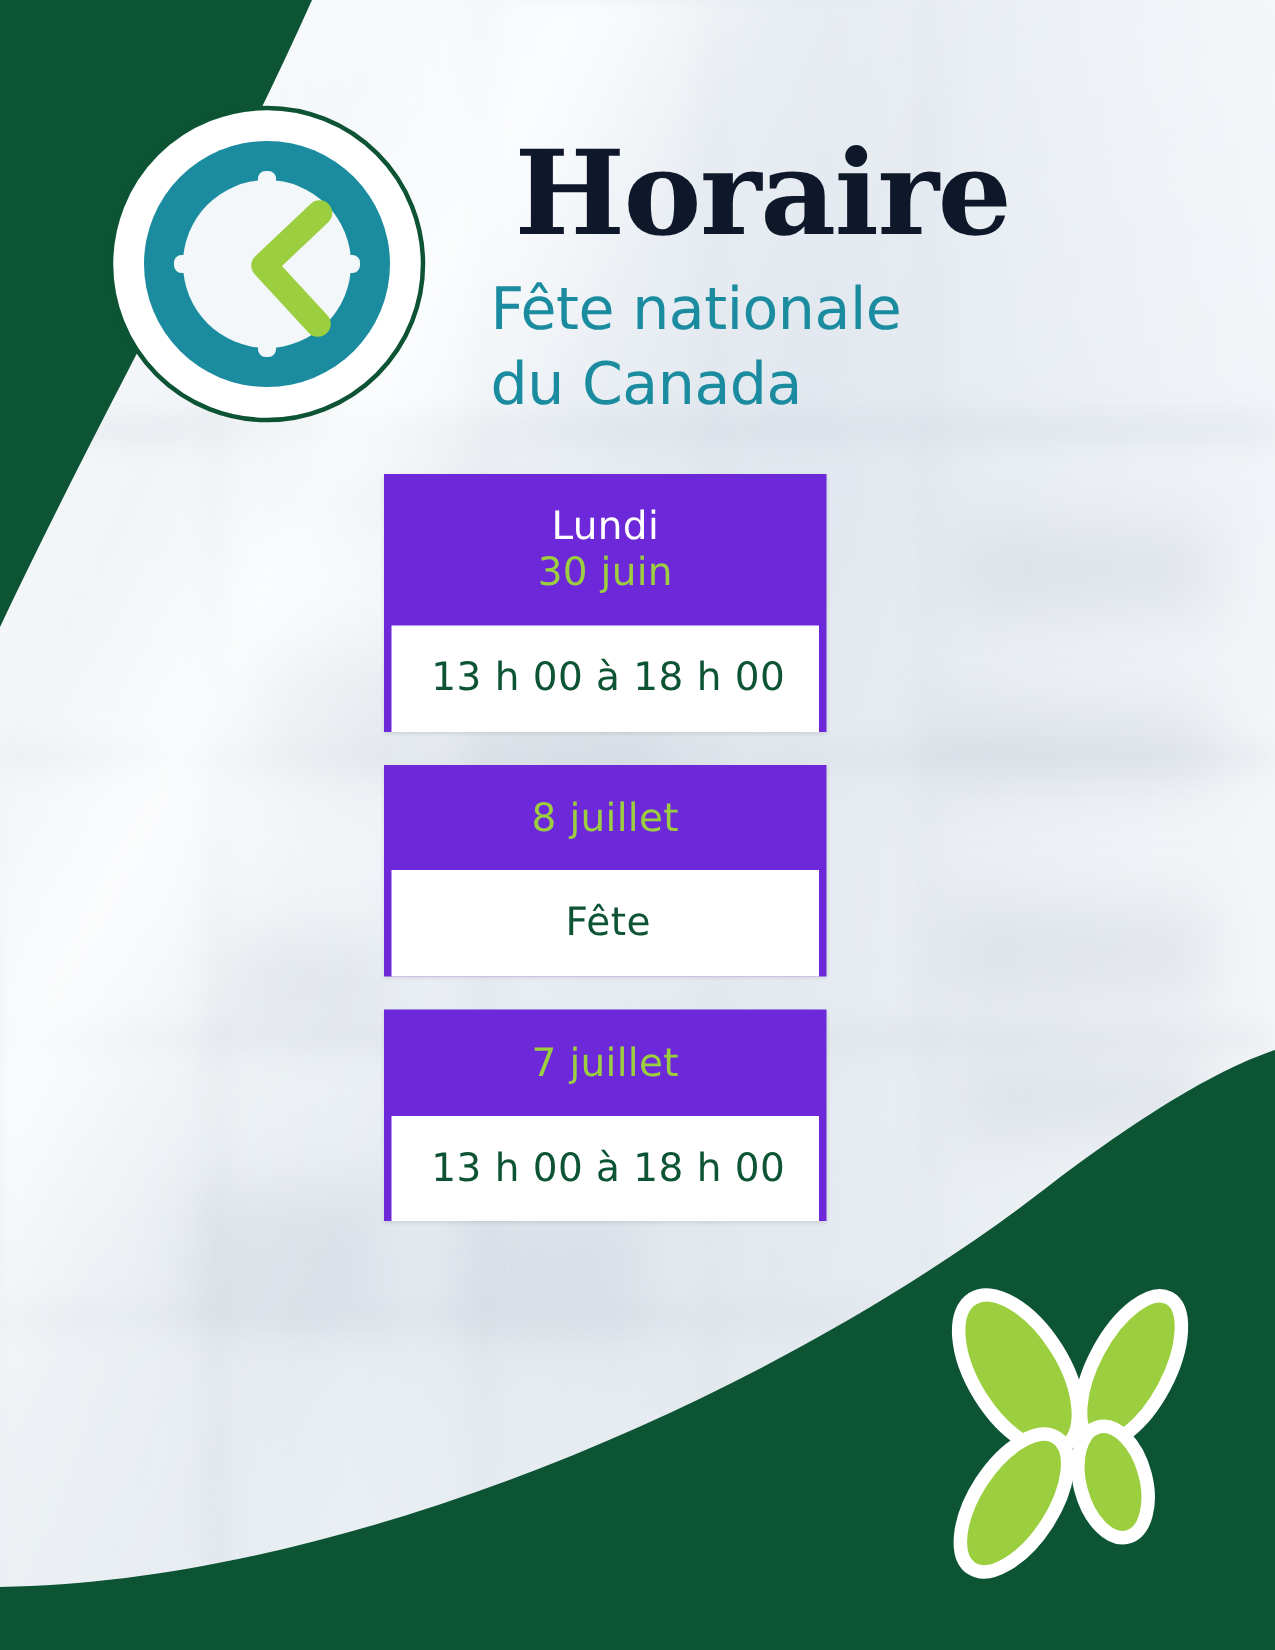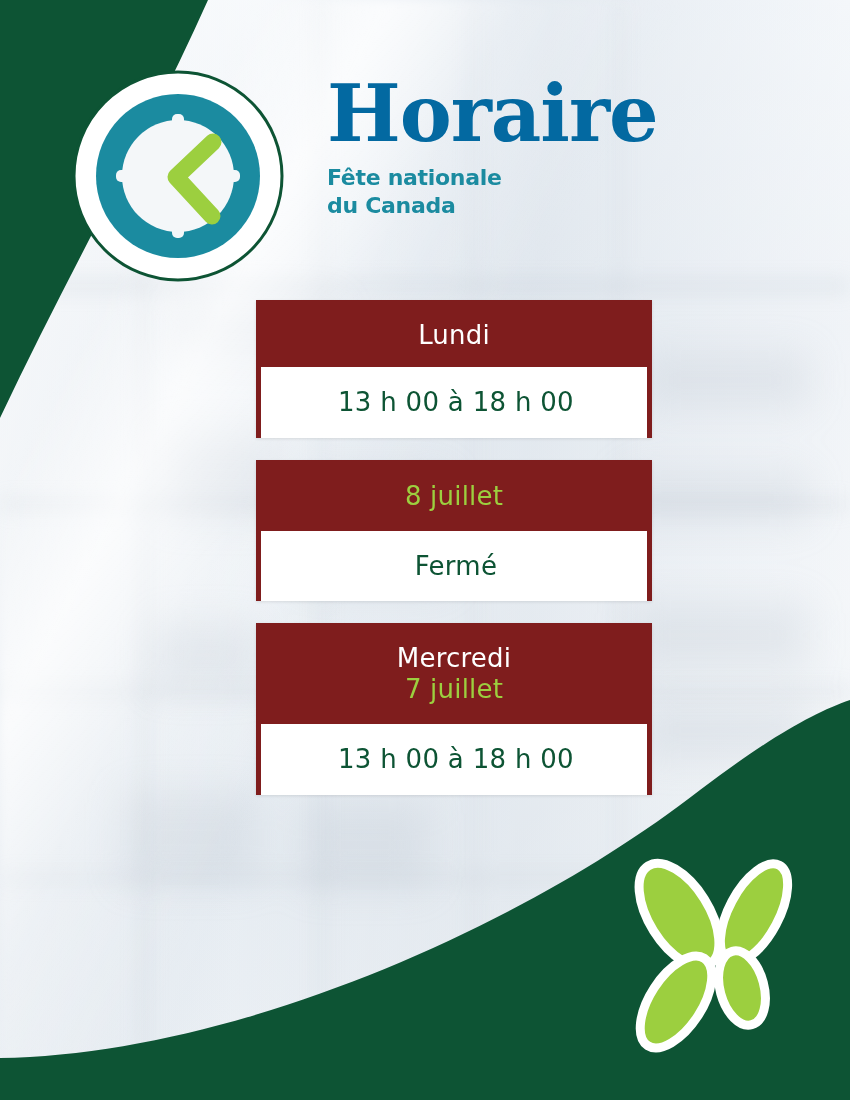--- a/index.html
+++ b/index.html
@@ -82,51 +82,52 @@
   .clock svg { display: block; width: 212px; height: 212px; }
 
   
   .header-text {
     position: absolute;
     left: 327px;
     top: 78px;
     width: 430px;
   }
   .title {
-    margin: 0;
+    margin: 16px;
     font-family: "DejaVu Serif", "Liberation Serif", serif;
     font-weight: bold;
     font-size: 78px;
     line-height: 0.92;
     letter-spacing: -1px;
-    color: #0369a1;
+    color: #0f172a;
   }
   .subtitle {
     margin: 14px 0 0 0;
     font-family: "DejaVu Sans", "Liberation Sans", sans-serif;
-    font-weight: bold;
-    font-size: 22px;
+    font-weight: normal;
+    font-size: 39px;
     line-height: 1.30;
     letter-spacing: -0.3px;
     color: #1b8ba0;
     white-space: pre-line;
   }
 
   
   .cards {
     position: absolute;
     left: 256px;
     top: 300px;
     width: 336px;
   }
   .card {
-    width: 396px;
+    width: 295px;
     margin-bottom: 22px;
-    background: #7f1d1d;
+    background: #6d28d9;
     box-shadow: 0 1px 3px rgba(0,0,0,0.10);
+    margin-top: 16px;
   }
   .card:last-child { margin-bottom: 0; }
   .card-head {
     padding: 20px 10px 17px 10px;
     text-align: center;
   }
   .card-day {
     display: block;
     font-family: "DejaVu Sans", "Liberation Sans", sans-serif;
     font-size: 26px;
@@ -218,38 +219,38 @@
     <h1 class="title">Horaire</h1>
     <p class="subtitle">Fête nationale
 du Canada</p>
   </div>
 
   <div class="cards">
 
     <div class="card">
       <div class="card-head">
         <span class="card-day">Lundi</span>
+        <span class="card-date">30 juin</span>
       </div>
       <div class="card-body">
         <span class="card-hours">13 h 00 à 18 h 00</span>
       </div>
     </div>
 
     <div class="card">
       <div class="card-head">
         <span class="card-date">8 juillet</span>
       </div>
       <div class="card-body">
-        <span class="card-hours">Fermé</span>
+        <span class="card-hours">Fête</span>
       </div>
     </div>
 
     <div class="card">
       <div class="card-head">
-        <span class="card-day">Mercredi</span>
         <span class="card-date">7 juillet</span>
       </div>
       <div class="card-body">
         <span class="card-hours">13 h 00 à 18 h 00</span>
       </div>
     </div>
 
   </div>
 
   <div class="butterfly">

